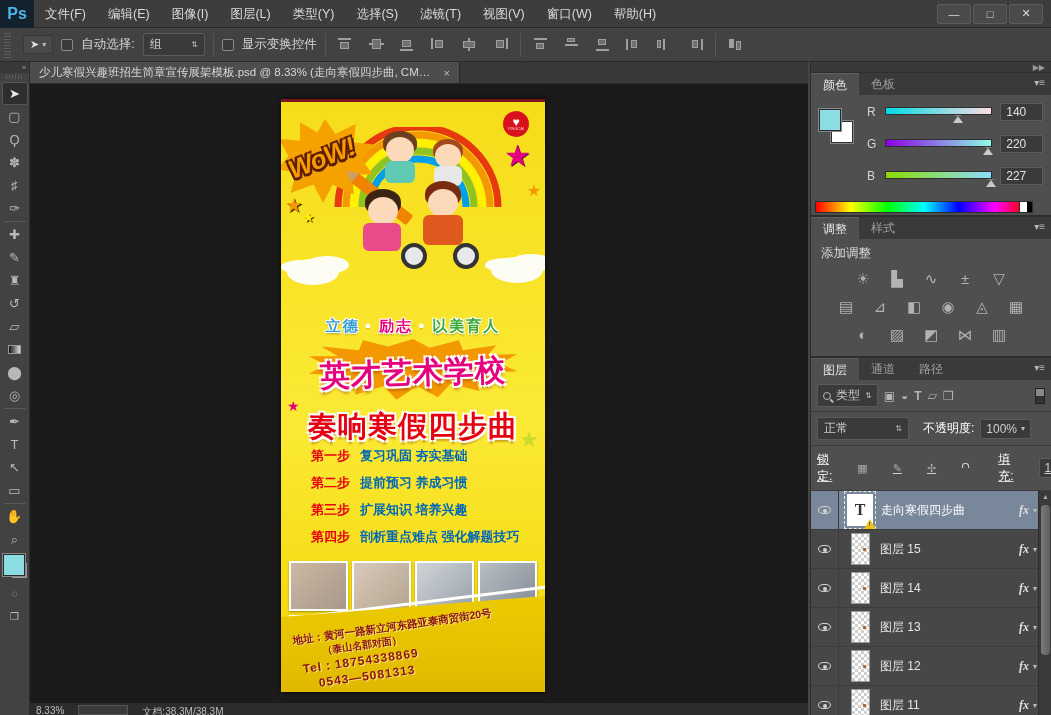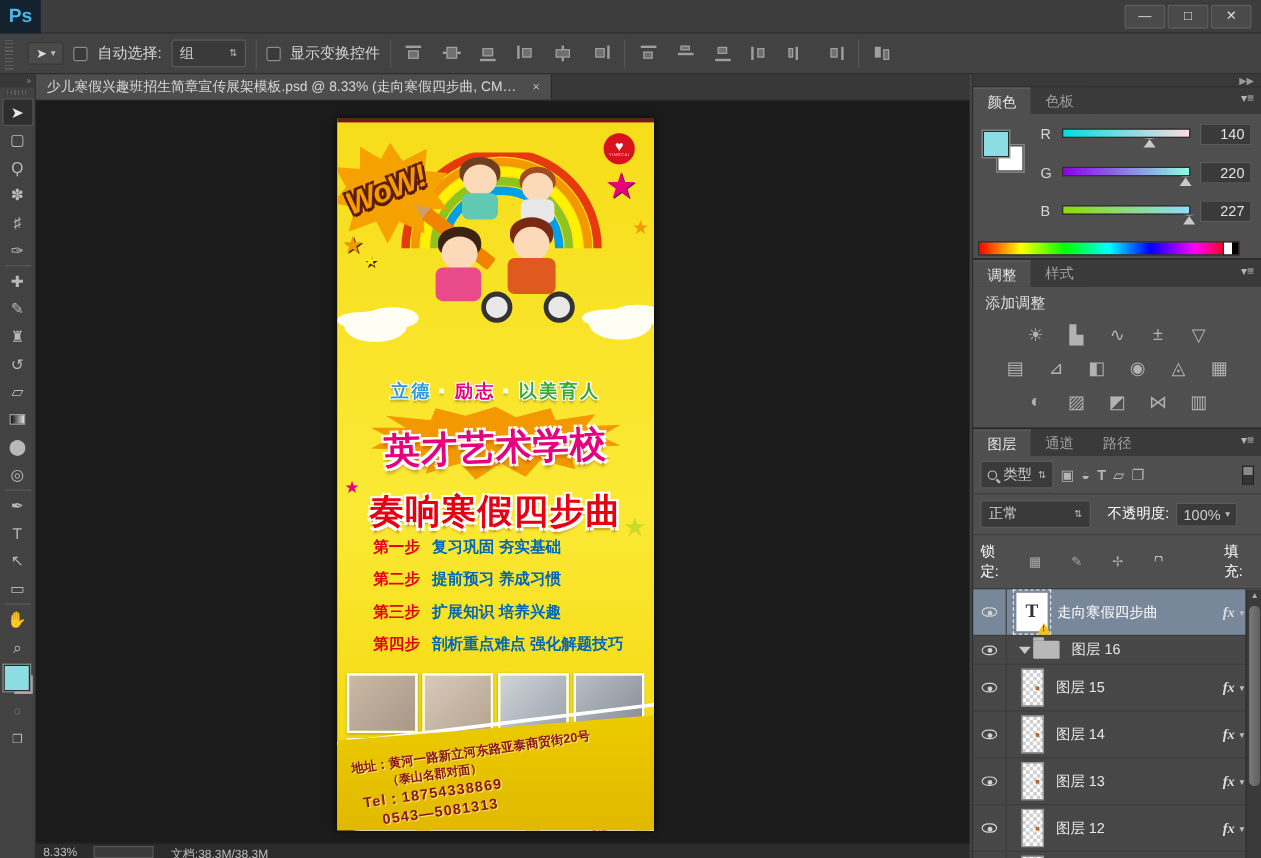--- a/index.html
+++ b/index.html
@@ -158,21 +158,21 @@
                outline:1px solid #888; z-index:2; }
   .swatch-bg { position:absolute; right:0; bottom:0; width:22px; height:22px; border:1px solid #2b2b2b;
                outline:1px solid #888; background:#fff; }
   .chan { display:flex; align-items:center; gap:8px; margin:0 0 14px 48px; }
   .chan-label { width:10px; color:#d5d5d5; font-size:12px; }
   .slider { position:relative; width:112px; height:10px; }
   .slider .track { position:absolute; left:0; right:0; top:0; height:8px; border:1px solid #2e2e2e; }
   .slider .thumb { position:absolute; top:8px; width:0; height:0; border-left:5px solid transparent;
                    border-right:5px solid transparent; border-bottom:7px solid #c9c9c9; }
   .chan-value { width:44px; height:18px; background:#3a3a3a; border:1px solid #5c5c5c; color:#e2e2e2;
-                font-size:12px; text-align:right; padding:1px 5px; line-height:15px; }
+                font-size:12px; text-align:left; padding:1px 5px; line-height:15px; }
   .spectrum { position:absolute; left:4px; bottom:2px; width:218px; height:12px; border:1px solid #2e2e2e;
               background:linear-gradient(90deg,#f00,#ff0 16%,#0f0 33%,#0ff 50%,#00f 66%,#f0f 83%,#f00 96%);
               }
   .spectrum .bw { position:absolute; right:-1px; top:-1px; height:12px; width:14px;
               background:linear-gradient(90deg,#fff 0 7px,#000 7px); border:1px solid #2e2e2e; }
 
   
   .adj-body { padding:6px 10px 10px; }
   .adj-label { color:#dedede; font-size:12.5px; margin-bottom:8px; }
   .adj-row { display:flex; justify-content:center; gap:14px; margin-bottom:10px; }
@@ -187,21 +187,21 @@
              left:6px; top:7px; }
   .lf-icon { color:#b5b5b5; font-size:12px; }
   .lf-toggle { margin-left:auto; width:10px; height:16px; background:linear-gradient(180deg,#888 0 50%,#333 50%);
                border:1px solid #222; }
   .layers-blend { display:flex; align-items:center; gap:6px; padding:5px 6px; border-bottom:1px solid #3d3d3d; }
   .blend-dd { display:flex; align-items:center; justify-content:space-between; background:#3a3a3a;
               border:1px solid #5a5a5a; border-radius:2px; padding:2px 6px; width:92px; }
   .small-label { font-size:12px; color:#ffffff; }
   .pct-dd { display:flex; align-items:center; gap:4px; background:#3a3a3a; border:1px solid #5a5a5a;
             border-radius:2px; padding:2px 5px; }
-  .layers-lock { display:flex; align-items:center; gap:25px; padding:5px 6px; border-bottom:1px solid #3d3d3d; }
+  .layers-lock { display:flex; align-items:center; gap:25px; padding:5px 6px; border-bottom:1px solid #3d3d3d;text-decoration:underline; }
   .lock-ico { color:#a8a8a8; font-size:11px; }
   .padlock { position:relative; width:9px; height:7px; background:#cfcfcf; border-radius:1px; margin-top:4px; }
   .padlock::before { content:""; position:absolute; left:1px; top:-4px; width:5px; height:4px;
                      border:1.5px solid #cfcfcf; border-bottom:none; border-radius:3px 3px 0 0; }
   .layers-list { position:relative; background:#474747; overflow:hidden; height:273px; }
   .lrow { display:flex; align-items:center; height:39px; border-bottom:1px solid #3c3c3c; padding-right:14px; }
   .lrow.selected { background:#78879a; }
   .lrow.group { height:24px; }
   .eye-cell { width:28px; align-self:stretch; border-right:1px solid #3c3c3c; display:flex;
               align-items:center; justify-content:center; }
@@ -234,20 +234,32 @@
              background:linear-gradient(90deg,#7a7a7a,#5f5f5f); border-radius:4px; }
   .lscroll .arr { position:absolute; left:3px; color:#aaa; font-size:7px; }
 </style>
 </head>
 <body>
 
 <div id="app">
 
   <div class="titlebar">
     <div class="ps-logo">Ps</div>
+    <div class="menu">
+      <div class="menu-item">文件(F)</div>
+      <div class="menu-item">编辑(E)</div>
+      <div class="menu-item">图像(I)</div>
+      <div class="menu-item">图层(L)</div>
+      <div class="menu-item">类型(Y)</div>
+      <div class="menu-item">选择(S)</div>
+      <div class="menu-item">滤镜(T)</div>
+      <div class="menu-item">视图(V)</div>
+      <div class="menu-item">窗口(W)</div>
+      <div class="menu-item">帮助(H)</div>
+    </div>
     <div class="win-controls">
       <div class="win-btn">—</div>
       <div class="win-btn">□</div>
       <div class="win-btn">✕</div>
     </div>
   </div>
 
   <div class="optionsbar">
     <div class="grip"></div>
     <div class="tool-preview">
@@ -587,47 +599,39 @@
             <span>100%</span>
             <span class="caret">▾</span>
           </div>
         </div>
         <div class="layers-lock">
           <span class="small-label">锁定:</span>
           <span class="lock-ico">▦</span>
           <span class="lock-ico">✎</span>
           <span class="lock-ico">✢</span>
           <span class="padlock"></span>
-          <span class="small-label" style="margin-left:34px">填充:</span>
+          <span class="small-label" style="margin-left:12px">填充:</span>
           <div class="pct-dd">
             <span>100%</span>
             <span class="caret">▾</span>
           </div>
         </div>
 
         <div class="layers-list">
           <div class="lrow selected">
             <div class="eye-cell">
                 <span class="eye"></span>
               </div>
             <div class="thumb-t">T<span class="warn"></span></div>
             <span class="lname">走向寒假四步曲</span>
             <span class="fx">
                 <span>fx</span>
                 <span class="caret">▾</span>
               </span>
           </div>
-          <div class="lrow group">
-            <div class="eye-cell">
-                <span class="eye"></span>
-              </div>
-            <span class="tri-down"></span>
-            <span class="folder"></span>
-            <span class="lname">图层 16</span>
-          </div>
           <div class="lrow">
             <div class="eye-cell">
                 <span class="eye"></span>
               </div>
             <div class="thumb small-dot"></div>
             <span class="lname">图层 15</span>
             <span class="fx">
                 <span>fx</span>
                 <span class="caret">▾</span>
               </span>

